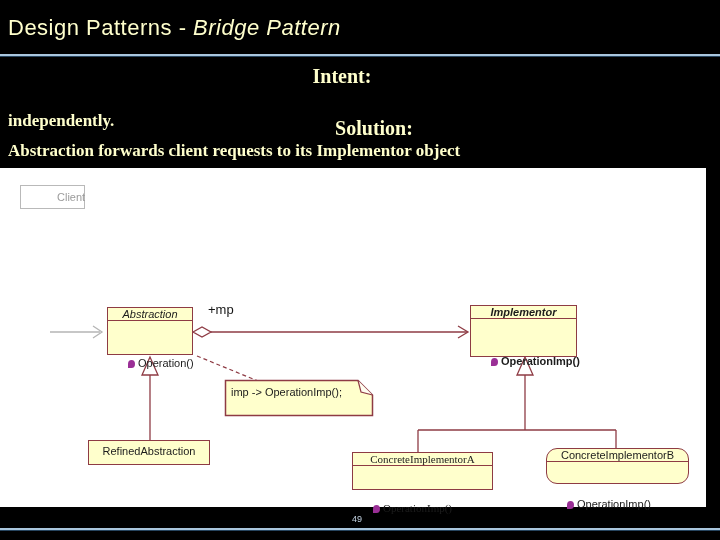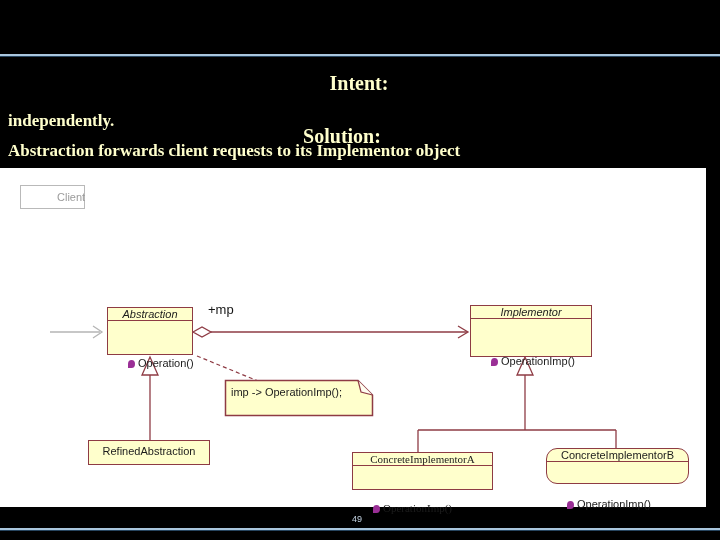--- a/index.html
+++ b/index.html
@@ -12,22 +12,22 @@
   .title em { font-style:italic; }
   .hr { position:absolute; left:0; width:720px; height:2px; background:#a9c6dd;
         border-bottom:1px solid #27455f; }
   .hr-top { top:54px; }
   .hr-bottom { top:528px; }
 
   
   .heading { position:absolute; left:0; width:684px; text-align:center;
              font-family:"Liberation Serif", serif; font-weight:bold;
              font-size:20px; color:#ffffcc; }
-  .h-intent { top:72px;margin-left:17px; }
-  .h-solution { top:125px; }
+  .h-intent { top:65px; }
+  .h-solution { top:117px;padding-left:32px; }
   .bodyline { position:absolute; left:8px; font-family:"Liberation Serif", serif;
               font-weight:bold; font-size:17px; color:#ffffcc; white-space:nowrap; }
   .l1 { top:87px; }
   .l2 { top:111px; }
   .l3 { top:141px; }
 
   
   .canvas { position:absolute; left:0; top:168px; width:706px; height:339px; background:#ffffff; }
   .connectors { position:absolute; left:0; top:0; pointer-events:none; }
 
@@ -40,21 +40,21 @@
   .cls .name { border-bottom:1.5px solid #8e3b44; font-size:11px; display:flex;
                align-items:center; justify-content:center; white-space:nowrap; }
   .cls .name.abstract { font-style:italic; }
   .cls .ops { flex:1; display:flex; align-items:center; padding-left:19px;
               font-size:11px; white-space:nowrap; }
   .op-icon { display:inline-block; width:7px; height:8px; background:#9a2f96;
              border-radius:55% 55% 55% 0; margin:1px 3px 0 1px; flex:0 0 auto; }
 
   #cls-abstraction { left:107px; top:139px; width:86px;  height:48px; }
   #cls-abstraction .name { height:20px; }
-  #cls-implementor { left:470px; top:137px; width:122px; height:52px; }
+  #cls-implementor { left:470px; top:137px; width:107px; height:52px;font-weight:bold; }
   #cls-implementor .name { height:21px; }
   #cls-refined     { left:88px;  top:272px; width:122px; height:25px; display:block;
                      font-size:11px; text-align:center; line-height:21px; }
   #cls-concrete-a  { left:352px; top:284px; width:141px; height:38px;font-family:Liberation Serif, serif; }
   #cls-concrete-a .name { height:15px; }
   #cls-concrete-b  { left:546px; top:280px; width:143px; height:36px;border-radius:11px; }
   #cls-concrete-b .name { height:16px; }
 
   .assoc-label { position:absolute; left:208px; top:134px; font-size:13px; color:#151515; }
 
@@ -64,20 +64,21 @@
   
   .footer-text { position:absolute; left:28px; top:514px; font-size:9px;
                  color:#b9ccda; letter-spacing:0.4px; }
   .page-number { position:absolute; left:352px; top:514px; font-size:9px; color:#c3d3e2; }
 </style>
 </head>
 <body>
 
 <div class="slide">
 
+  <div class="title"><span>Design Patterns - </span><em>Bridge Pattern</em></div>
   <div class="hr hr-top"></div>
 
   <div class="heading h-intent">Intent:</div>
   <div class="bodyline l2">independently.</div>
   <div class="heading h-solution">Solution:</div>
   <div class="bodyline l3">Abstraction forwards client requests to its Implementor object</div>
 
   <div class="canvas">
 
     <svg class="connectors" width="706" height="339" viewBox="0 0 706 339">

